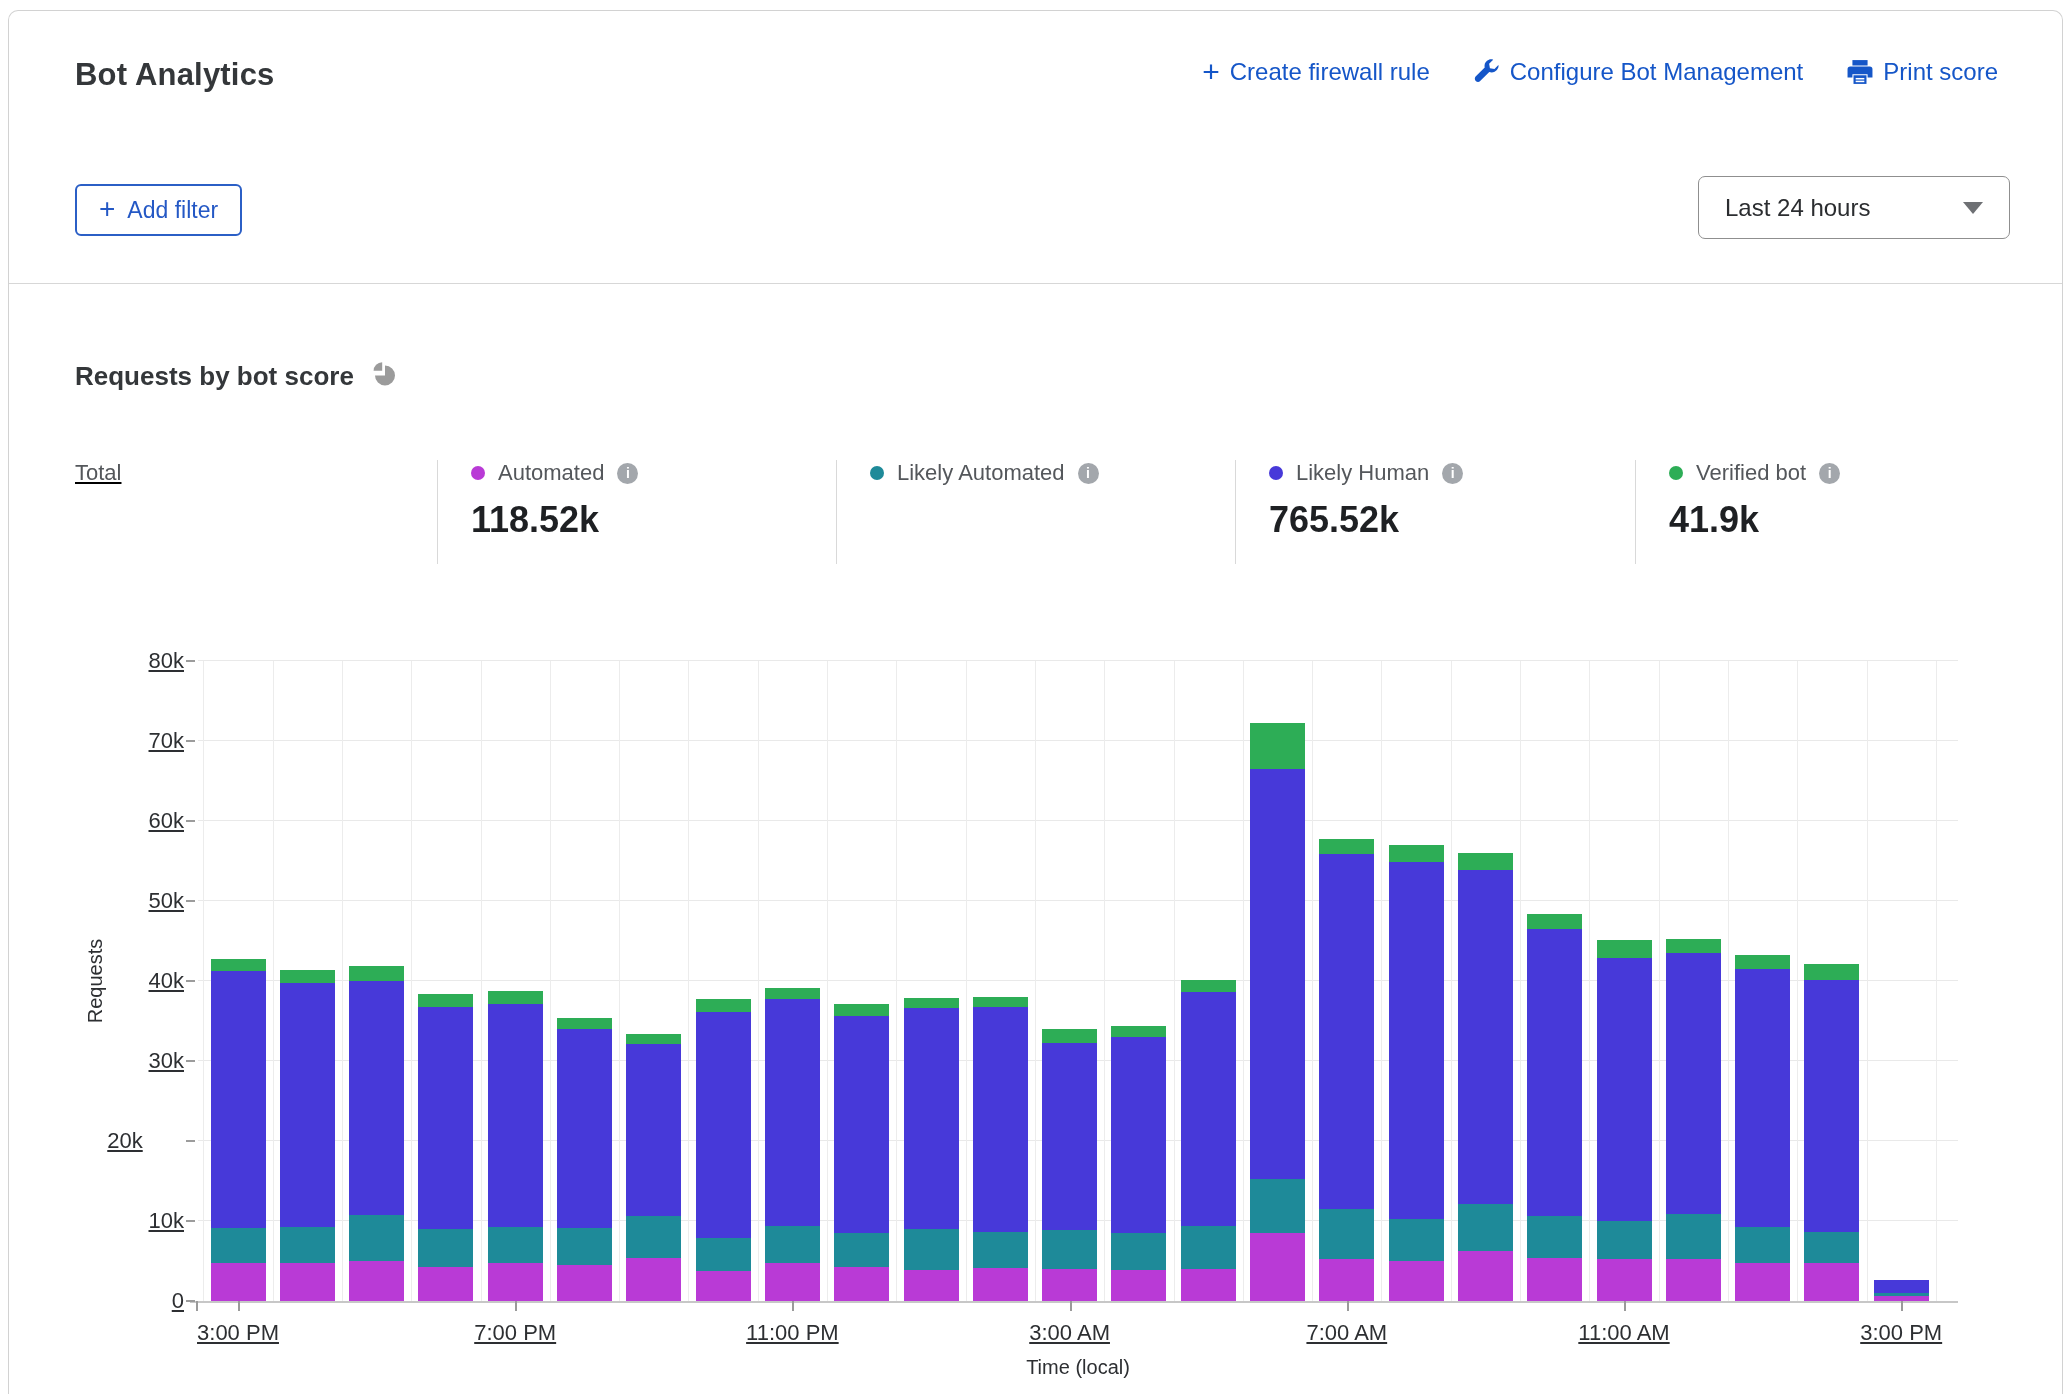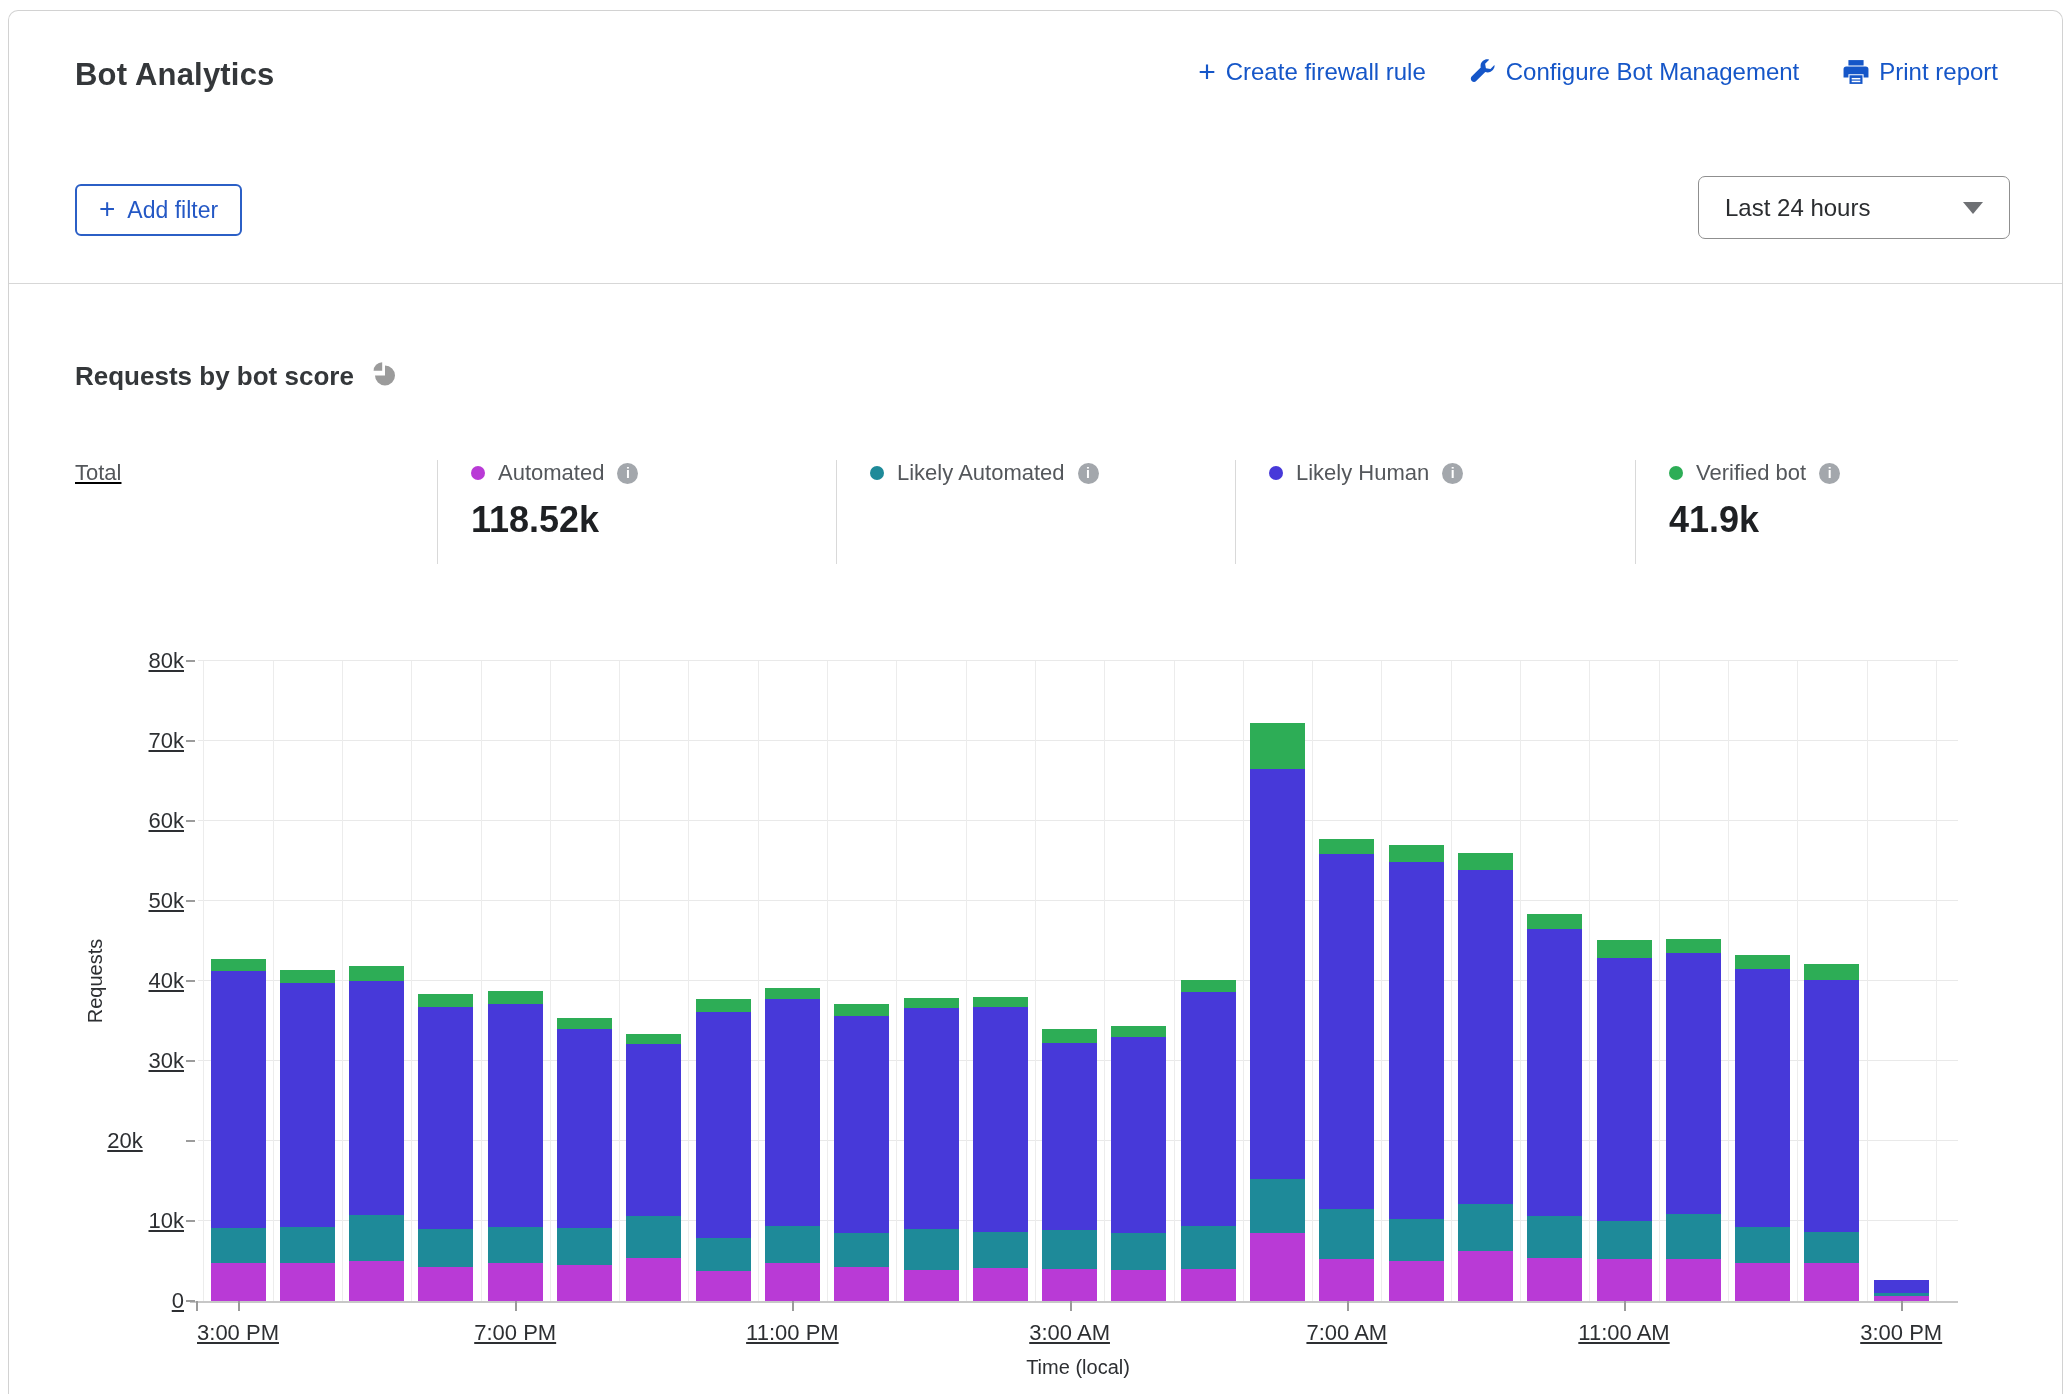--- a/index.html
+++ b/index.html
@@ -92,21 +92,21 @@
   <a class="action-link">
     <span>
       <svg width="26" height="26" viewBox="0 0 24 24" fill="#1556c8">
         <rect x="5" y="1" width="14" height="5"></rect>
         <path d="M3 7h18a2.5 2.5 0 0 1 2.5 2.5V17H19v-3H5v3H.5V9.5A2.5 2.5 0 0 1 3 7z"></path>
         <path d="M6 15h12v8H6z"></path>
         <rect x="8" y="17.5" width="8" height="1.4" fill="#fff"></rect>
         <rect x="8" y="20" width="8" height="1.4" fill="#fff"></rect>
       </svg>
     </span>
-    <span>Print report</span>
+    <span>Print score</span>
   </a>
 </div>
 
 <button class="add-filter">
   <span class="plus-glyph">+</span>
   <span>Add filter</span>
 </button>
 
 <div class="dropdown">
   <span class="dropdown-label">Last 24 hours</span>
@@ -145,20 +145,21 @@
         <span class="stat-label">Likely Automated</span>
         <span class="info-icon">i</span>
       </div>
     </div>
     <div class="stat-col bordered" style="width: 400px;">
       <div class="stat-label-row">
         <span class="legend-dot" style="background: rgb(71, 57, 217);"></span>
         <span class="stat-label">Likely Human</span>
         <span class="info-icon">i</span>
       </div>
+      <div class="stat-value">765.52k</div>
     </div>
     <div class="stat-col bordered" style="width: 395px;">
       <div class="stat-label-row">
         <span class="legend-dot" style="background: rgb(45, 173, 86);"></span>
         <span class="stat-label">Verified bot</span>
         <span class="info-icon">i</span>
       </div>
       <div class="stat-value">41.9k</div>
     </div>
   </div>

